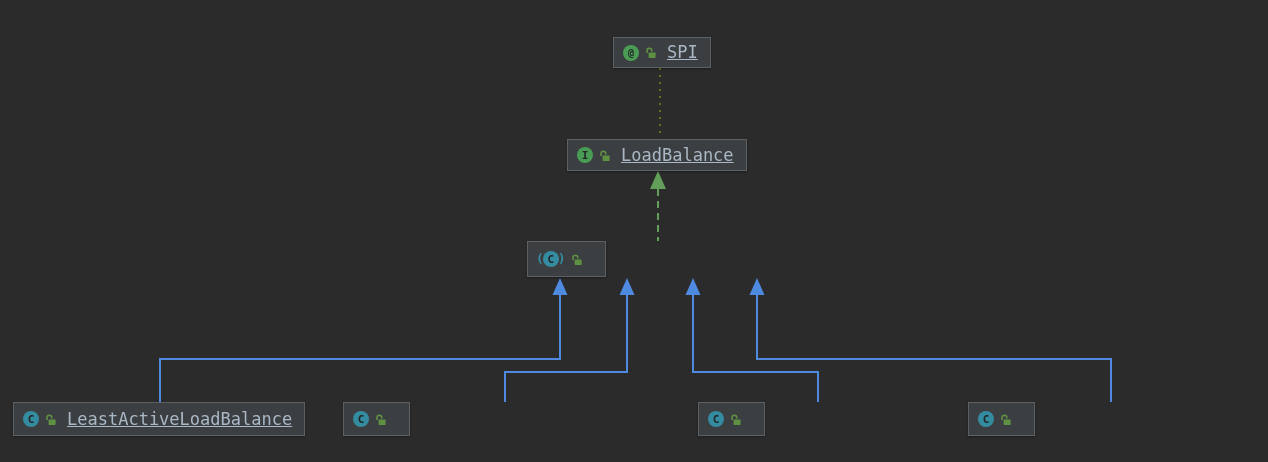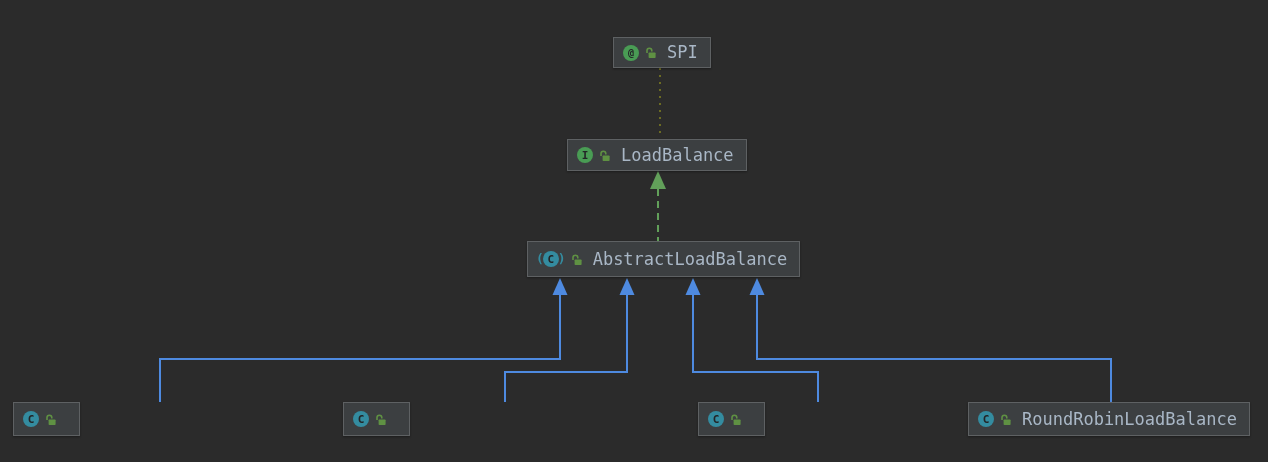--- a/index.html
+++ b/index.html
@@ -32,21 +32,21 @@
     display:inline-flex;align-items:center;justify-content:center;
     font-size:11px;font-weight:bold;color:#232527;flex:none;
     font-family:"DejaVu Sans Mono",monospace;
   }
   .circ.green{background:#499c54;}
   .circ.teal{background:#348ca0;}
   .circ.at{font-size:10px;}
   .abs-wrap{display:inline-flex;align-items:center;flex:none;}
   .pa{color:#348ca0;font-style:normal;font-weight:bold;font-size:13px;margin:0 -1px;line-height:16px;}
   .lockwrap{display:inline-flex;flex:none;margin:0 10px 0 5px;}
-  .label{line-height:1;}
+  .label{line-height:1;text-decoration:underline;}
 </style>
 </head>
 <body>
 
 <div class="canvas">
 
   <svg class="edges" width="1268" height="462">
 
     <path class="e-ann" d="M660 68 V136"></path>
 
@@ -93,31 +93,31 @@
       <i class="pa">(</i>
       <span class="circ teal">C</span>
       <i class="pa">)</i>
     </span>
     <span class="lockwrap">
       <svg width="13" height="13" viewBox="0 0 13 13">
         <path d="M3 7 V4.6 A2.4 2.4 0 0 1 7.8 4.6 V5.6" fill="none" stroke="#5f9143" stroke-width="1.6"></path>
         <rect x="4.6" y="6.4" width="7" height="5.6" rx="0.8" fill="#5f9143"></rect>
       </svg>
     </span>
-    <span class="label">AbstractLoadBalance</span>
   </div>
 
   <div class="node n-leastactive">
     <span class="circ teal">C</span>
     <span class="lockwrap">
       <svg width="13" height="13" viewBox="0 0 13 13">
         <path d="M3 7 V4.6 A2.4 2.4 0 0 1 7.8 4.6 V5.6" fill="none" stroke="#5f9143" stroke-width="1.6"></path>
         <rect x="4.6" y="6.4" width="7" height="5.6" rx="0.8" fill="#5f9143"></rect>
       </svg>
     </span>
+    <span class="label">LeastActiveLoadBalance</span>
   </div>
 
   <div class="node n-consistenthash">
     <span class="circ teal">C</span>
     <span class="lockwrap">
       <svg width="13" height="13" viewBox="0 0 13 13">
         <path d="M3 7 V4.6 A2.4 2.4 0 0 1 7.8 4.6 V5.6" fill="none" stroke="#5f9143" stroke-width="1.6"></path>
         <rect x="4.6" y="6.4" width="7" height="5.6" rx="0.8" fill="#5f9143"></rect>
       </svg>
     </span>
@@ -134,16 +134,15 @@
   </div>
 
   <div class="node n-roundrobin">
     <span class="circ teal">C</span>
     <span class="lockwrap">
       <svg width="13" height="13" viewBox="0 0 13 13">
         <path d="M3 7 V4.6 A2.4 2.4 0 0 1 7.8 4.6 V5.6" fill="none" stroke="#5f9143" stroke-width="1.6"></path>
         <rect x="4.6" y="6.4" width="7" height="5.6" rx="0.8" fill="#5f9143"></rect>
       </svg>
     </span>
-    <span class="label">RoundRobinLoadBalance</span>
   </div>
 
 </div>
 
 </body></html>

